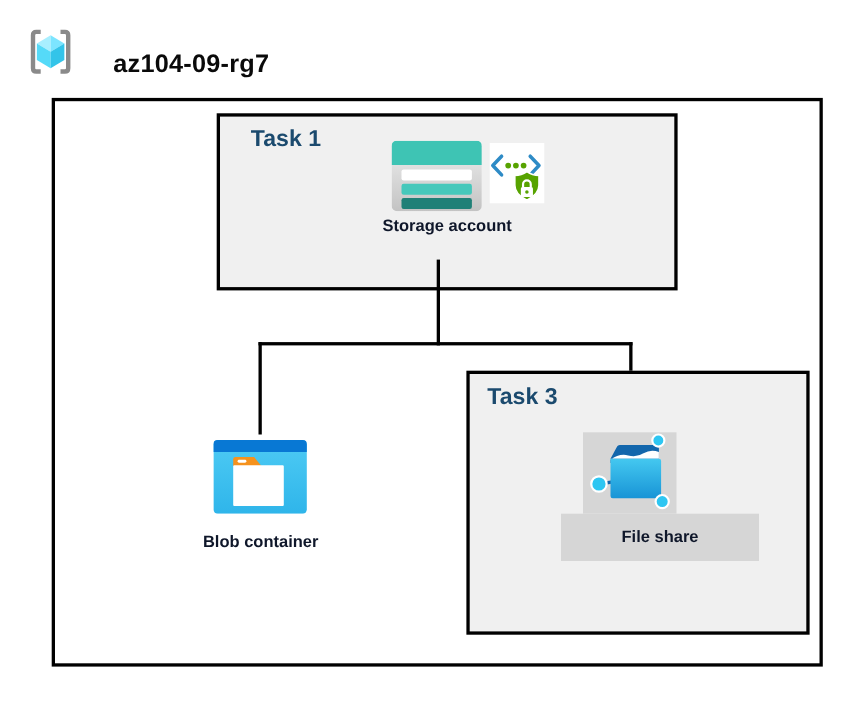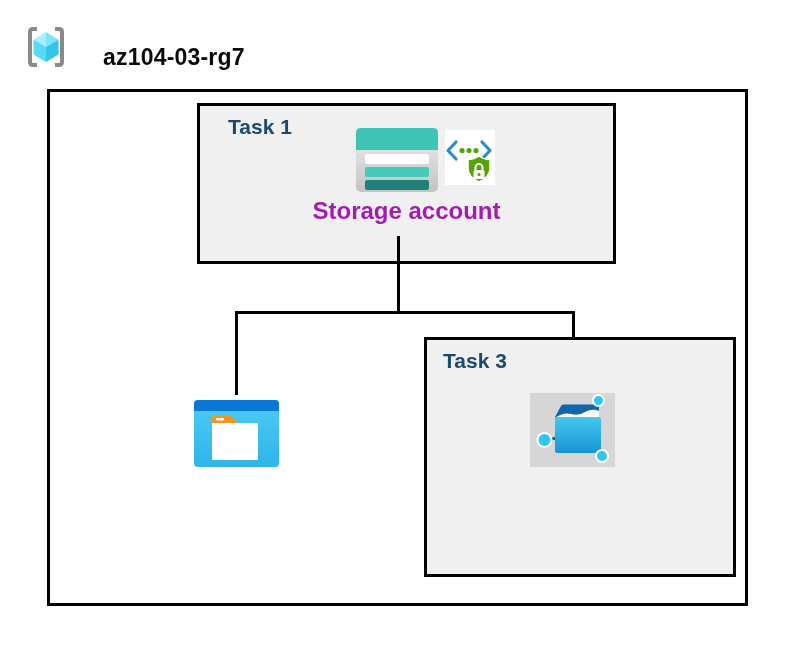--- a/index.html
+++ b/index.html
@@ -18,21 +18,21 @@
             box-sizing:border-box;}
   .task1{left:197px;top:103px;width:419px;height:161px;}
   .task2{left:71px;top:337px;width:302px;height:240px;}
   .task3{left:424px;top:337px;width:312px;height:240px;}
   .task-label{position:absolute;font-size:21px;font-weight:700;color:var(--task-label,#1B4A6E);}
   .task1 .task-label{left:28px;top:9px;}
   .task2 .task-label{left:17px;top:9px;}
   .task3 .task-label{left:16px;top:9px;}
 
   
-  .res-label{font-size:24px;font-weight:700;color:#a21caf;text-align:center;}
+  .res-label{font-size:15px;font-weight:700;color:#0f172a;text-align:center;}
   .storage-label{left:197px;top:197px;width:419px;}
   .blob-label{left:87px;top:484px;width:300px;}
   .file-label-box{left:510px;top:467px;width:180px;height:43px;
                   background:var(--highlight-gray,#D6D6D6);
                   display:flex;align-items:center;justify-content:center;}
 
   
   .storage-icon{left:356px;top:128px;width:82px;height:64px;}
   .secure-icon{left:445px;top:130px;width:50px;height:55px;}
   .blob-icon{left:194px;top:400px;width:85px;height:67px;}
@@ -52,21 +52,21 @@
 <div class="canvas">
 
   <svg class="abs rg-icon" viewBox="0 0 44 44">
     <path d="M13 4 H9 Q6 4 6 7 V37 Q6 40 9 40 H13" fill="none" stroke="#8A8A8A" stroke-width="4" stroke-linejoin="round"></path>
     <path d="M31 4 H35 Q38 4 38 7 V37 Q38 40 35 40 H31" fill="none" stroke="#8A8A8A" stroke-width="4" stroke-linejoin="round"></path>
     <polygon points="22,7 9.5,14.5 22,22" fill="#A9EFFF"></polygon>
     <polygon points="22,7 34.5,14.5 22,22" fill="#7CE5FF"></polygon>
     <polygon points="9.5,14.5 9.5,29.5 22,37 22,22" fill="#55DAF8"></polygon>
     <polygon points="34.5,14.5 34.5,29.5 22,37 22,22" fill="#33C4E9"></polygon>
   </svg>
-  <div class="abs rg-title">az104-03-rg7</div>
+  <div class="abs rg-title">az104-09-rg7</div>
 
   <div class="abs outer-rect"></div>
 
   <div class="abs task-box task1">
     <span class="task-label">Task 1</span>
   </div>
   <svg class="abs storage-icon" viewBox="0 0 82 64">
     <defs>
       <linearGradient id="sg" x1="0" y1="0" x2="0" y2="1">
         <stop offset="0" stop-color="#EFEFEF"></stop>
@@ -104,20 +104,21 @@
         <stop offset="0" stop-color="#4ECBF4"></stop>
           <stop offset="1" stop-color="#2FB5EA"></stop>
       </linearGradient>
     </defs>
     <rect x="0" y="0" width="85" height="67" rx="4" fill="url(#bl)"></rect>
     <path d="M0,4 Q0,0 4,0 H81 Q85,0 85,4 V11 H0 Z" fill="#0878D4"></path>
     <path d="M18,24 v-6.5 q0,-2 2,-2 h17 l7,8.5 z" fill="#F5921E"></path>
     <rect x="22" y="18" width="8" height="2.6" rx="1.3" fill="#FFFFFF"></rect>
     <rect x="18" y="23" width="46" height="37" rx="1" fill="#FFFFFF"></rect>
   </svg>
+  <div class="abs res-label blob-label">Blob container</div>
 
   <div class="abs task-box task3">
     <span class="task-label">Task 3</span>
   </div>
   <div class="abs file-icon-bg"></div>
   <svg class="abs file-icon" viewBox="0 0 76 72">
     <defs>
       <linearGradient id="fg" x1="0" y1="0" x2="0" y2="1">
         <stop offset="0" stop-color="#44C8F0"></stop>
           <stop offset="1" stop-color="#1894D6"></stop>
@@ -126,14 +127,17 @@
     <line x1="56" y1="18" x2="63" y2="8" stroke="#1266AC" stroke-width="3"></line>
     <line x1="22" y1="45" x2="10" y2="47" stroke="#1266AC" stroke-width="3"></line>
     <line x1="58" y1="56" x2="66" y2="62" stroke="#1266AC" stroke-width="3"></line>
     <path d="M20,24 L26,13 Q26.5,11.5 28.5,11.5 H62 Q64,11.5 64,13.5 V28 H20 Z" fill="#1266AC"></path>
     <path d="M20,25 q8,-6 16,-4 q8,2 14,-2 q7,-4 14,-1 l0,6 H20 Z" fill="#FDFEFF"></path>
     <path d="M20,24 H64 Q66,24 66,26 V58 Q66,60 64,60 H22 Q20,60 20,58 Z" fill="url(#fg)"></path>
     <circle cx="63.5" cy="7.5" r="5.5" fill="#2EC6F2" stroke="#FFFFFF" stroke-width="2"></circle>
     <circle cx="9.5" cy="47" r="7" fill="#2EC6F2" stroke="#FFFFFF" stroke-width="2"></circle>
     <circle cx="67" cy="63" r="6" fill="#2EC6F2" stroke="#FFFFFF" stroke-width="2"></circle>
   </svg>
+  <div class="abs file-label-box">
+    <span class="res-label">File share</span>
+  </div>
 
 </div>
 
 </body></html>

